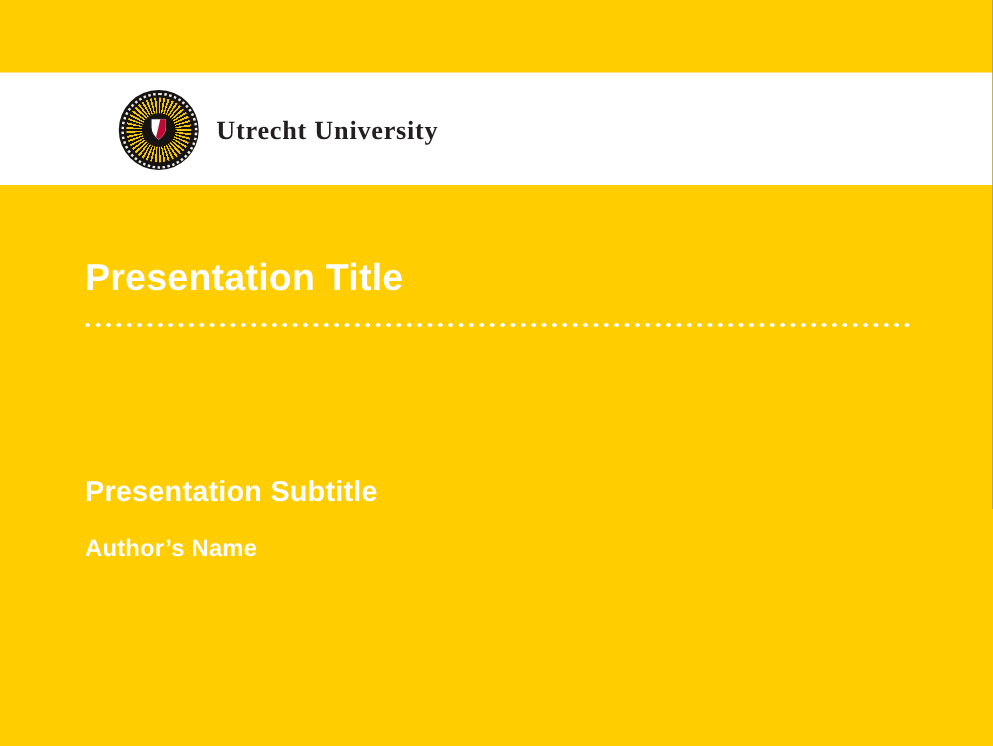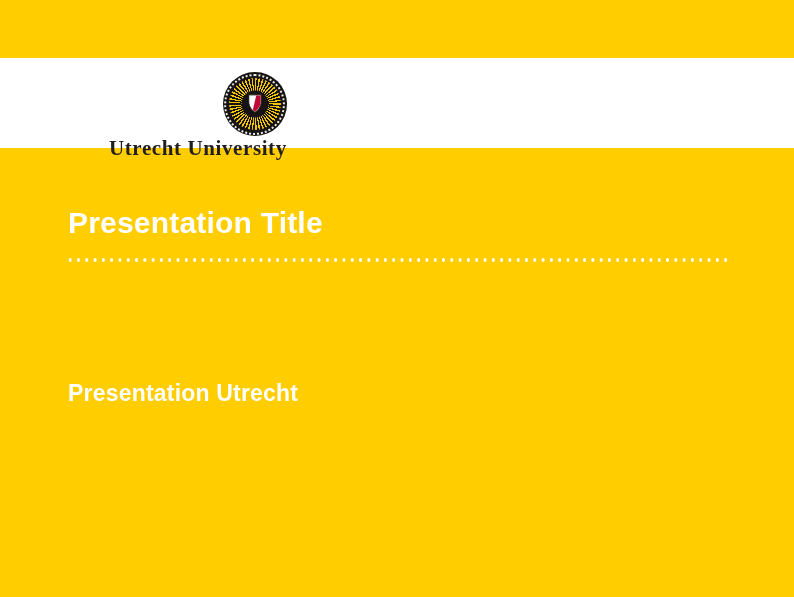--- a/index.html
+++ b/index.html
@@ -19,21 +19,21 @@
     overflow:hidden;
     font-family:"Liberation Sans","DejaVu Sans",sans-serif;
   }
   
   .logo-band{
     position:absolute;left:0;top:58px;width:794px;height:90px;
     background:var(--white);
   }
   .logo-group{
     position:absolute;left:95px;top:14px;
-    display:flex;align-items:flex-end;flex-direction:column;
+    display:flex;align-items:center;
   }
   
   .seal{
     position:relative;width:64px;height:64px;border-radius:50%;
     background:var(--seal-black);
     flex:0 0 auto;
   }
   .seal .rays{
     position:absolute;inset:6px;border-radius:50%;
     background:repeating-conic-gradient(var(--ray-yellow) 0deg 3.6deg, var(--seal-black) 3.6deg 8deg);
@@ -105,16 +105,17 @@
       </div>
 
       <div class="wordmark">Utrecht University</div>
     </div>
   </div>
 
   <h1 class="slide-title">Presentation Title</h1>
 
   <div class="dotted-divider"></div>
 
-  <h2 class="slide-subtitle">Presentation Utrecht</h2>
+  <h2 class="slide-subtitle">Presentation Subtitle</h2>
 
+  <div class="slide-author">Author’s Name</div>
 
 </div>
 
 </body></html>

